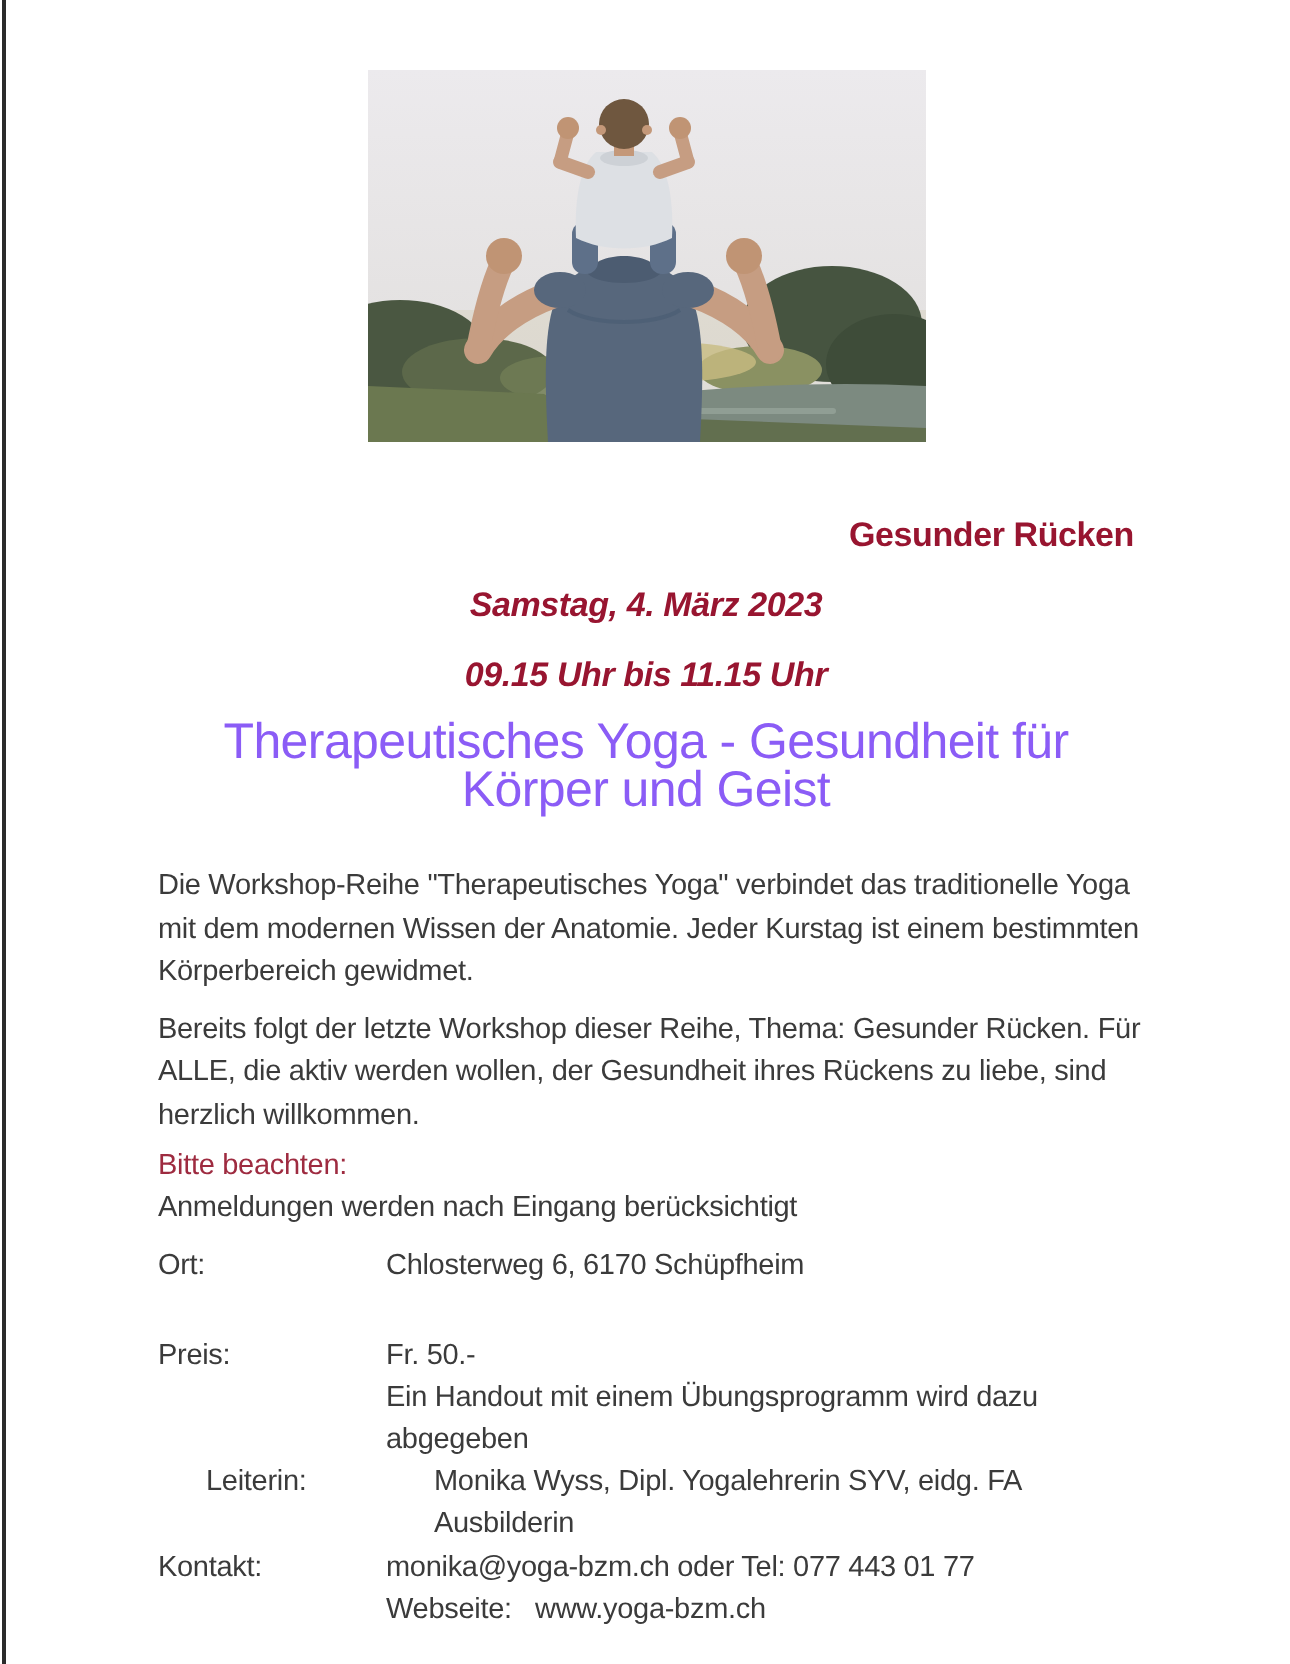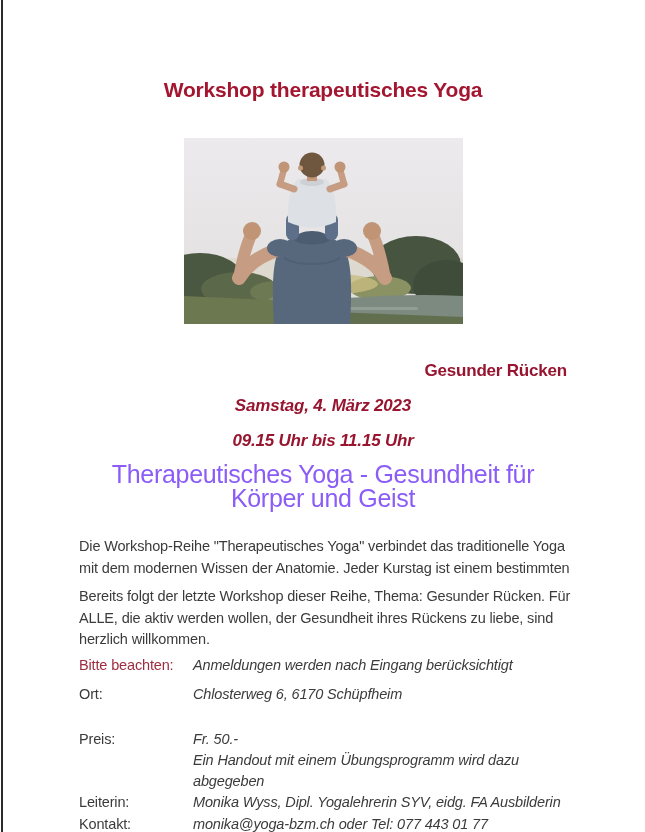--- a/index.html
+++ b/index.html
@@ -59,35 +59,34 @@
   .para.second { margin-top: 7px; }
   .para .pline { white-space: nowrap; }
 
   .details {
     margin-top: 4px;
     font-size: 14.5px;
     letter-spacing: -0.15px;
   }
   .row { display: flex; }
   .row .lbl { width: 114px; flex: none; line-height: 21px; }
-  .row .val { line-height: 21px; font-style: italic; }
+  .row .val { line-height: 21px; }
   .row .val .vline { white-space: pre-wrap; }
   .lbl.red { color: #9E2B40; }
-  .row-bitte { margin-bottom: 8px; }
+  .row-bitte { margin-bottom: 8px; flex-direction: column; }
   .row-ort { margin-bottom: 24px; }
-  .row-leiterin { margin-bottom: 1px; }
+  .row-leiterin { margin-bottom: 1px; margin-left: 24px; }
 </style>
 </head>
 <body>
 
 <div class="page-edge"></div>
 
 <div class="content">
 
-  <h1 class="title">Workshop therapeutisches Yoga</h1>
 
   <div class="photo" title="Mann von hinten mit Kind auf den Schultern, beide spannen die Arme an, Park mit Teich im Hintergrund">
     <svg width="279" height="186" viewBox="0 0 279 186">
       <defs>
         <linearGradient id="sky" x1="0" y1="0" x2="0" y2="1">
           <stop offset="0" stop-color="#ECEAED"></stop>
           <stop offset="0.75" stop-color="#E3E1E0"></stop>
           <stop offset="1" stop-color="#DCD8CE"></stop>
         </linearGradient>
       </defs>
@@ -153,20 +152,21 @@
 
   <div class="h-red h-topic">Gesunder Rücken</div>
   <div class="h-red h-date">Samstag, 4. März 2023</div>
   <div class="h-red h-time">09.15 Uhr bis 11.15 Uhr</div>
 
   <div class="subtitle">Therapeutisches Yoga - Gesundheit für Körper und Geist</div>
 
   <div class="para first">
     <div class="pline">Die Workshop-Reihe "Therapeutisches Yoga" verbindet das traditionelle Yoga</div>
     <div class="pline">mit dem modernen Wissen der Anatomie. Jeder Kurstag ist einem bestimmten</div>
+    <div class="pline">Körperbereich gewidmet.</div>
   </div>
 
   <div class="para second">
     <div class="pline">Bereits folgt der letzte Workshop dieser Reihe, Thema: Gesunder Rücken. Für</div>
     <div class="pline">ALLE, die aktiv werden wollen, der Gesundheit ihres Rückens zu liebe, sind</div>
     <div class="pline">herzlich willkommen.</div>
   </div>
 
   <div class="details">
 

